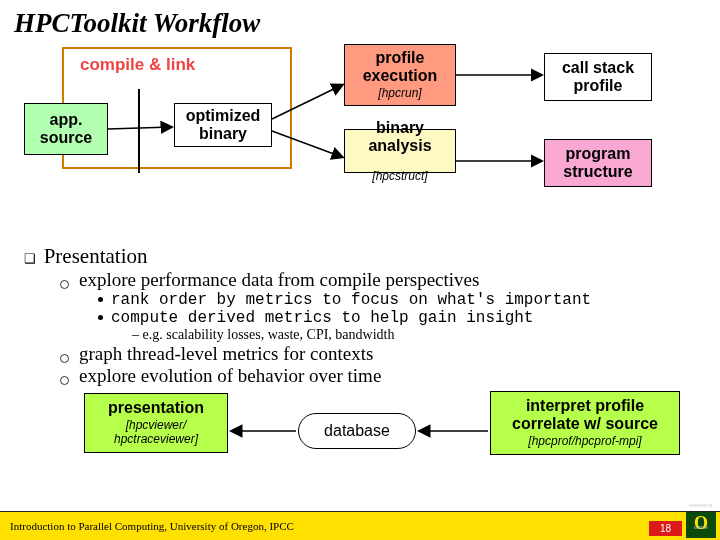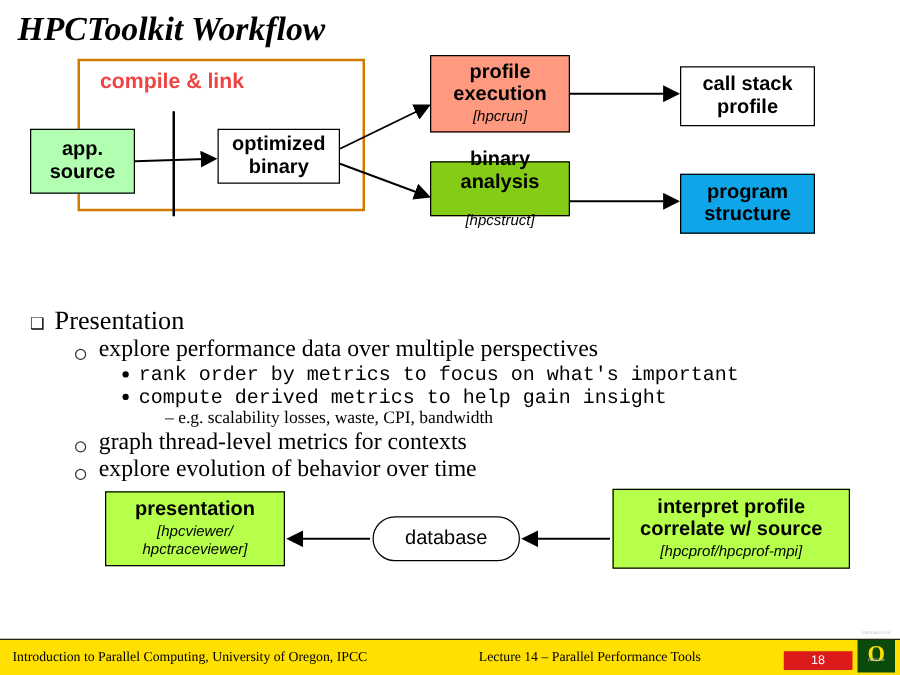--- a/index.html
+++ b/index.html
@@ -45,23 +45,23 @@
   .sublabel {
     font-size: 12px;
     font-family: Verdana, Arial, sans-serif;
     font-weight: normal;
     margin-top: 2px;
     font-style: italic;
   }
   .app-source { left: 24px; top: 64px; width: 84px; height: 52px; background: #b2ffb2; }
   .opt-binary { left: 174px; top: 64px; width: 98px; height: 44px; background: #fff; }
   .profile-exec { left: 344px; top: 5px; width: 112px; height: 62px; background: #ff9a80; }
-  .binary-analysis { left: 344px; top: 90px; width: 112px; height: 44px; background: #84cc16; gap: 12px; }
+  .binary-analysis { left: 344px; top: 90px; width: 112px; height: 44px; background: #fef9c3; gap: 12px; }
   .call-stack { left: 544px; top: 14px; width: 108px; height: 48px; background: #fff; }
-  .prog-struct { left: 544px; top: 100px; width: 108px; height: 48px; background: #0ea5e9; }
+  .prog-struct { left: 544px; top: 100px; width: 108px; height: 48px; background: #f9a8d4; }
   .compile-wrap {
     position: absolute;
     left: 62px; top: 8px;
     width: 230px; height: 122px;
     border: 2px solid #d07a00;
     pointer-events: none;
   }
   
   .vline {
     position: absolute;
@@ -114,21 +114,21 @@
     padding: 14px 10px;
   }
   .footer-left { font-family: Georgia, serif; }
   .footer-mid { font-family: Georgia, serif; }
   .pagenum {
     position: absolute;
     right: 38px; bottom: 4px;
     background: #dd1a1a;
     color: #fff;
     font-size: 10px;
-    padding: 2px 22px;
+    padding: 2px 11px;
     font-family: Arial, sans-serif;
   }
   .ologo {
     position: absolute;
     right: 4px; bottom: 2px;
     width: 30px; height: 26px;
     background: #0a4a0a;
     color: #ffe000;
     font-family: Georgia, serif;
     font-weight: bold;
@@ -184,21 +184,21 @@
   </svg>
 </div>
 
 <div class="content">
   <div class="q-row">
     <span class="q-mark">❑</span>
     <span>Presentation</span>
   </div>
   <div class="m-row">
     <span class="m-mark"></span>
-    <span>explore performance data over multiple perspectives</span>
+    <span>explore performance data from compile perspectives</span>
   </div>
   <div class="dot-row">
     <span class="dot"></span>
     <span>rank order by metrics to focus on what's important</span>
   </div>
   <div class="dot-row">
     <span class="dot"></span>
     <span>compute derived metrics to help gain insight</span>
   </div>
   <div class="dash-row">– e.g. scalability losses, waste, CPI, bandwidth</div>
@@ -229,17 +229,16 @@
         <path d="M0,0 L9,4.5 L0,9 z" fill="#000"></path>
       </marker>
     </defs>
     <line x1="296" y1="44" x2="232" y2="44" stroke="#000" stroke-width="1.5" marker-end="url(#ah2)"></line>
     <line x1="488" y1="44" x2="420" y2="44" stroke="#000" stroke-width="1.5" marker-end="url(#ah2)"></line>
   </svg>
 </div>
 
 <div class="footer">
   <span class="footer-left">Introduction to Parallel Computing, University of Oregon, IPCC</span>
-  <span class="footer-mid">Lecture 14 – Parallel Performance Tools</span>
   <span style="width:60px"></span>
 </div>
 <div class="pagenum">18</div>
 <div class="ologo">O</div>
 
 </body></html>

